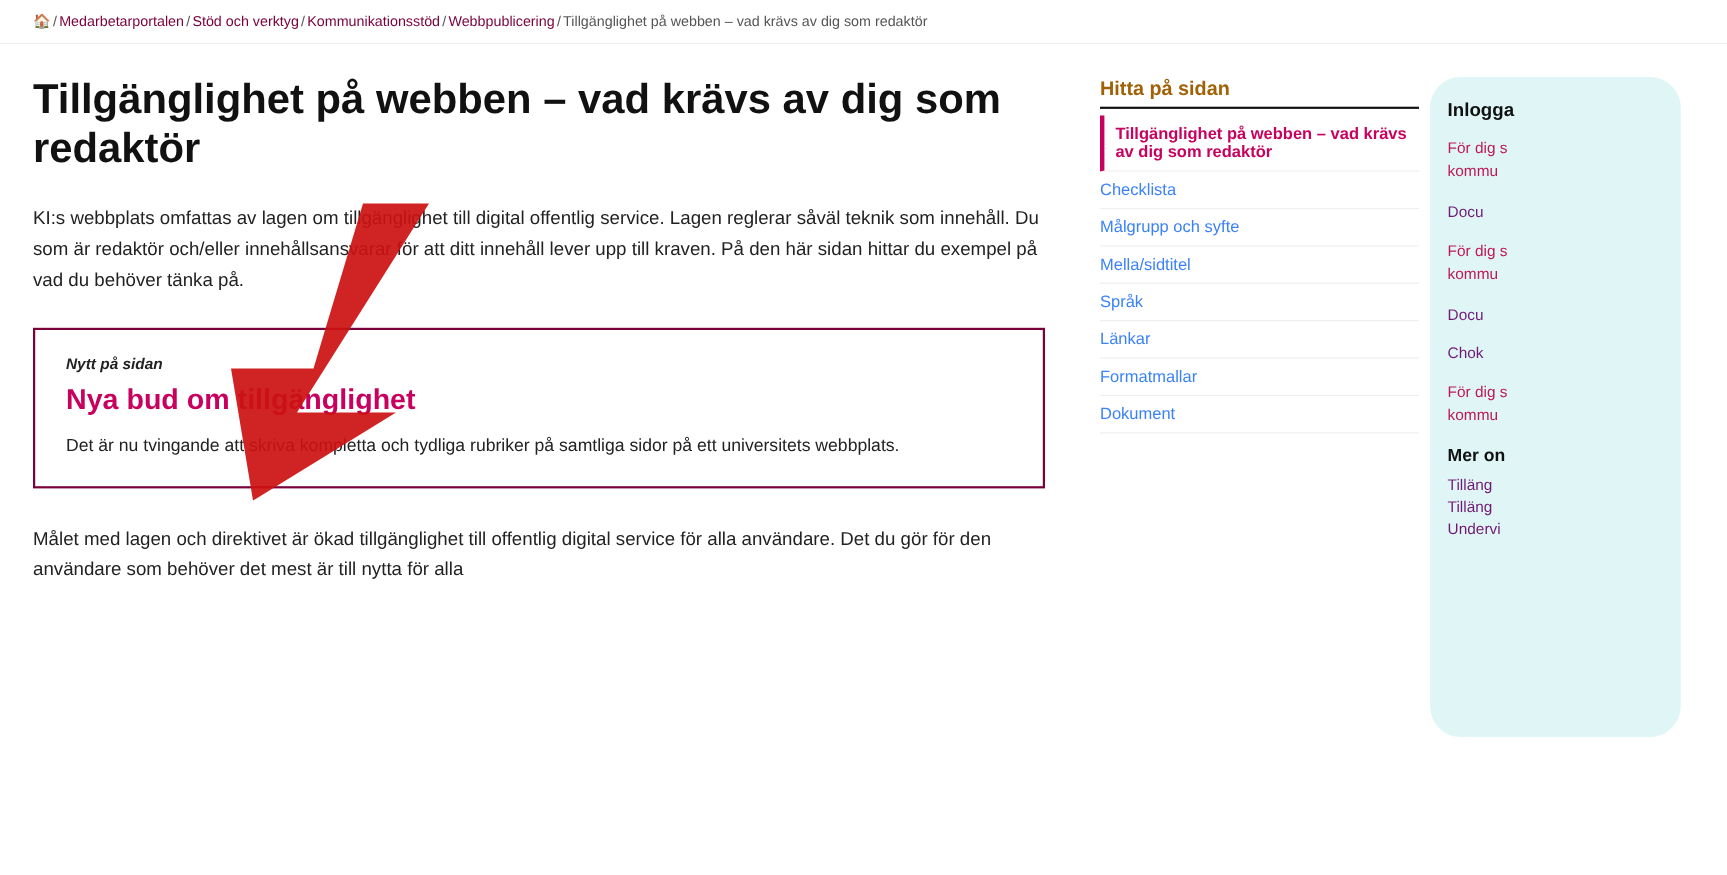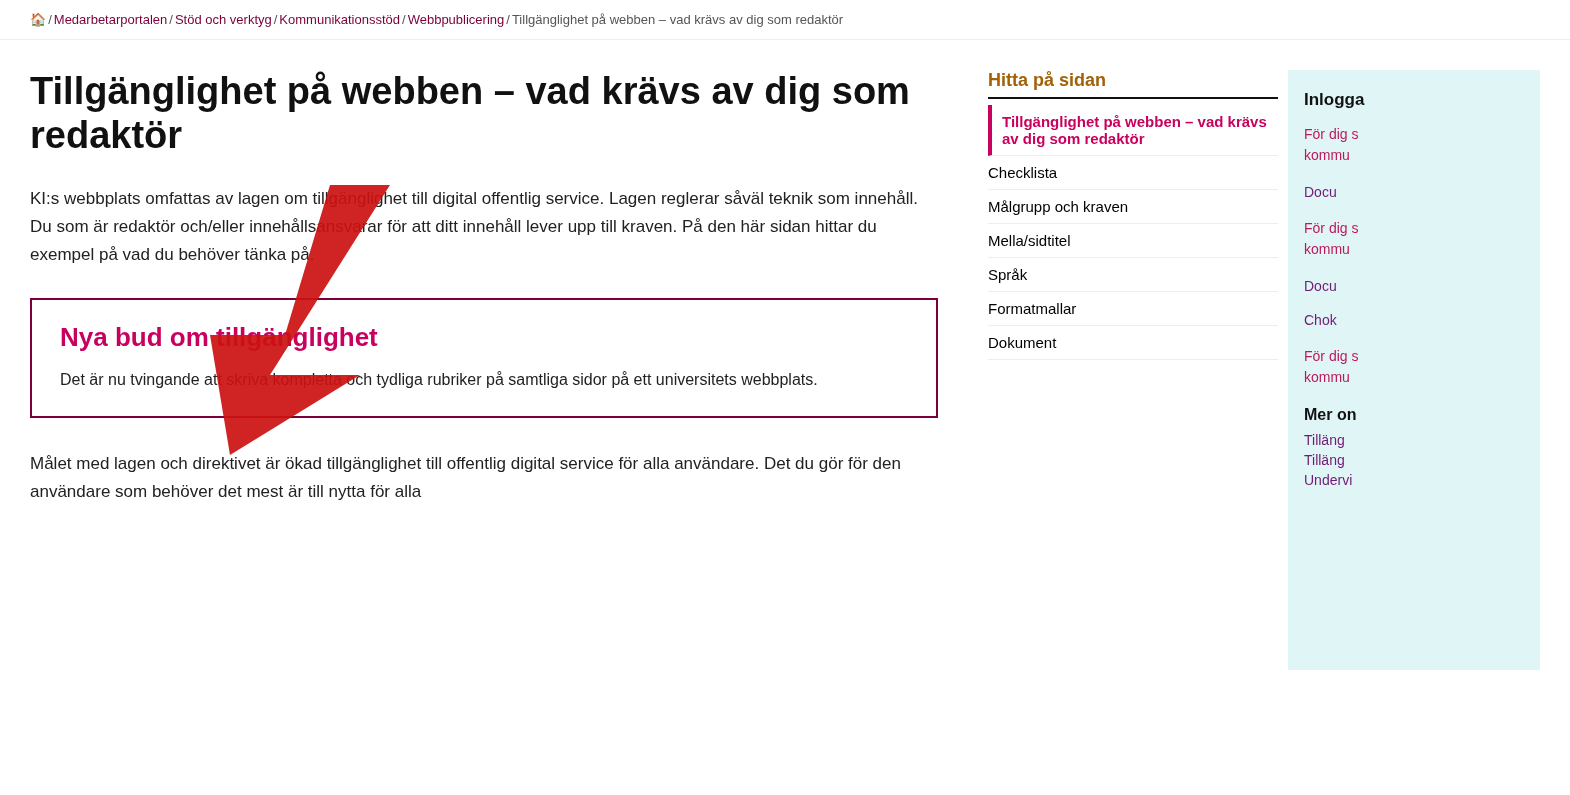--- a/index.html
+++ b/index.html
@@ -98,40 +98,41 @@
     .sidebar-nav ul {
       list-style: none;
       padding: 0;
     }
     .sidebar-nav ul li {
       padding: 8px 0;
       border-bottom: 1px solid #eee;
       font-size: 15px;
     }
     .sidebar-nav ul li a {
-      color: #000000;
+      color: #3b82f6;
       text-decoration: none;
     }
     .sidebar-nav ul li.active {
       border-left: 4px solid #c8005e;
       padding-left: 10px;
       background: #fff;
     }
     .sidebar-nav ul li.active a {
       color: #c8005e;
       font-weight: 600;
     }
     
     .right-panel {
-      width: 252px;
+      width: 228px;
       flex-shrink: 0;
       background: #e0f6f6;
       padding: 20px 16px;
       margin-left: 10px;
       min-height: 600px;
+      border-radius: 28px;
     }
     .right-panel-title {
       font-size: 17px;
       font-weight: 700;
       color: #111;
       margin-bottom: 14px;
     }
     .right-panel-section {
       margin-bottom: 18px;
     }
@@ -179,45 +180,49 @@
 
     <div class="intro-text" style="position:relative;">
       <p>KI:s webbplats omfattas av lagen om tillgänglighet till digital offentlig service. Lagen reglerar såväl teknik som innehåll. Du som är redaktör och/eller innehållsansvarar för att ditt innehåll lever upp till kraven. På den här sidan hittar du exempel på vad du behöver tänka på.</p>
 
       <svg style="position:absolute; top:-10px; left:100px; width:300px; height:290px; pointer-events:none; z-index:2;" viewBox="0 0 300 290" xmlns="http://www.w3.org/2000/svg">
         <polygon points="200,10 260,10 140,200 230,200 100,280 80,160 155,160 200,10" fill="#cc1111" opacity="0.92"></polygon>
       </svg>
     </div>
 
     <div class="news-box">
+      <div class="news-label">Nytt på sidan</div>
       <div class="news-title">Nya bud om tillgänglighet</div>
       <div class="news-body">Det är nu tvingande att skriva kompletta och tydliga rubriker på samtliga sidor på ett universitets webbplats.</div>
     </div>
 
     <p class="bottom-text">Målet med lagen och direktivet är ökad tillgänglighet till offentlig digital service för alla användare. Det du gör för den användare som behöver det mest är till nytta för alla</p>
   </main>
 
   <aside class="sidebar">
     <div class="sidebar-nav">
       <div class="sidebar-section-title">Hitta på sidan</div>
       <ul>
         <li class="active">
           <a href="#">Tillgänglighet på webben – vad krävs av dig som redaktör</a>
         </li>
         <li>
           <a href="#">Checklista</a>
         </li>
         <li>
-          <a href="#">Målgrupp och kraven</a>
+          <a href="#">Målgrupp och syfte</a>
         </li>
         <li>
           <a href="#">Mella/sidtitel</a>
         </li>
         <li>
           <a href="#">Språk</a>
+        </li>
+        <li>
+          <a href="#">Länkar</a>
         </li>
         <li>
           <a href="#">Formatmallar</a>
         </li>
         <li>
           <a href="#">Dokument</a>
         </li>
       </ul>
     </div>
   </aside>

